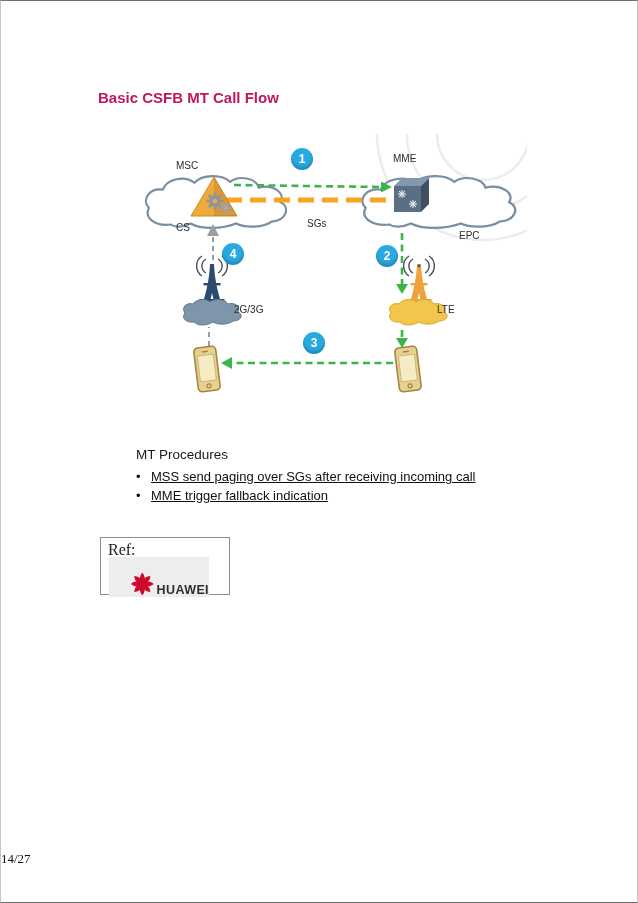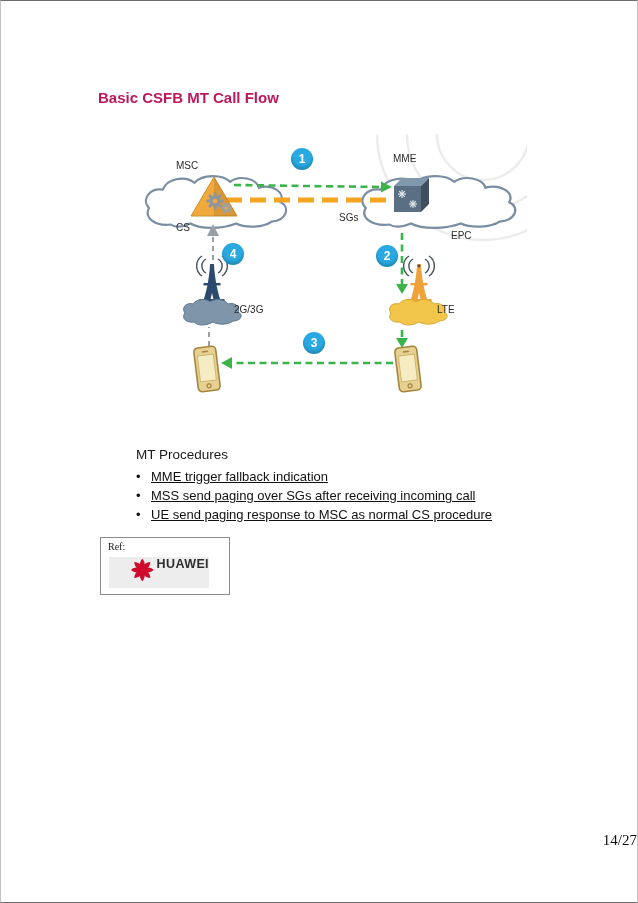--- a/index.html
+++ b/index.html
@@ -34,33 +34,33 @@
   .procedures li { display:flex; font-size:13px; color:#111; margin:0 0 3px 0; line-height:16px; }
   .procedures .bullet { width:15px; flex:0 0 15px; }
   .procedures .bullet::before { content:"\2022"; }
   .procedures li .ptext { text-decoration:underline; }
   .ref-box {
     position:absolute; left:99px; top:536px; width:130px; height:58px;
     border:1px solid #8c8c8c; background:#fff; box-sizing:border-box;
   }
   .ref-label {
     position:absolute; left:7px; top:3px;
-    font-family:"Liberation Serif", serif; font-size:10px; color:#222;
+    font-family:"Liberation Serif", serif; font-size:16px; color:#222;
   }
   .logo-strip {
-    position:absolute; left:8px; top:19px; width:100px; height:31px;
-    background:#ededed; display:flex; align-items:flex-start; padding-left:22px; box-sizing:border-box;
+    position:absolute; left:8px; top:19px; width:100px; height:40px;
+    background:#ededed; display:flex; align-items:flex-end; padding-left:22px; box-sizing:border-box;
   }
   .brand {
     font-size:12.5px; font-weight:bold; color:#2e2e2e; letter-spacing:0.4px; margin-left:3px;
     font-family:"Liberation Sans", sans-serif;
   }
   .footer {
-    position:absolute; left:0; top:831px; width:100%;
-    text-align:right; font-family:"Liberation Serif", serif; font-size:15px; color:#111;
+    position:absolute; left:0; top:850px; width:100%;
+    text-align:left; font-family:"Liberation Serif", serif; font-size:13px; color:#111;
   }
 </style>
 </head>
 <body>
 
 <div class="page">
 
   <h1 class="title">Basic CSFB MT Call Flow</h1>
 
   <div class="diagram">
@@ -177,45 +177,41 @@
           <line x1="282" y1="66" x2="282" y2="74"></line>
           <line x1="279.2" y1="67.2" x2="284.8" y2="72.8"></line>
           <line x1="279.2" y1="72.8" x2="284.8" y2="67.2"></line>
         </g>
       </g>
     </svg>
 
     <div class="dlabel" style="left:45px; top:26px;">MSC</div>
     <div class="dlabel" style="left:262px; top:19px;">MME</div>
     <div class="dlabel" style="left:45px; top:88px;">CS</div>
-    <div class="dlabel" style="left:176px; top:78px;margin-left:32px;">SGs</div>
-    <div class="dlabel" style="left:320px; top:96px;">EPC</div>
+    <div class="dlabel" style="left:176px; top:84px;">SGs</div>
+    <div class="dlabel" style="left:328px; top:96px;">EPC</div>
     <div class="dlabel" style="left:103px; top:170px;">2G/3G</div>
     <div class="dlabel" style="left:306px; top:170px;">LTE</div>
 
     <div class="step" style="left:160px; top:14px;">1</div>
     <div class="step" style="left:245px; top:111px;">2</div>
     <div class="step" style="left:172px; top:198px;">3</div>
     <div class="step" style="left:91px; top:109px;">4</div>
   </div>
 
   <div class="procedures">
     <div class="proc-heading">MT Procedures</div>
     <ul>
-      <li>
-          <span class="bullet"></span>
-          <span class="ptext">MME trigger fallback indication</span>
-        </li>
       <li>
           <span class="bullet"></span>
           <span class="ptext">MSS send paging over SGs after receiving incoming call</span>
         </li>
       <li>
           <span class="bullet"></span>
-          <span class="ptext">UE send paging response to MSC as normal CS procedure</span>
+          <span class="ptext">MME trigger fallback indication</span>
         </li>
     </ul>
   </div>
 
   <div class="ref-box">
     <span class="ref-label">Ref:</span>
     <div class="logo-strip">
       <svg width="24" height="26" viewBox="0 0 24 26">
         <g transform="translate(12,13)" fill="#cf0a2c">
           <path d="M0,-12 C 3.4,-8.5 3.4,-3.5 0,0 C -3.4,-3.5 -3.4,-8.5 0,-12 Z" transform="rotate(0)"></path>

